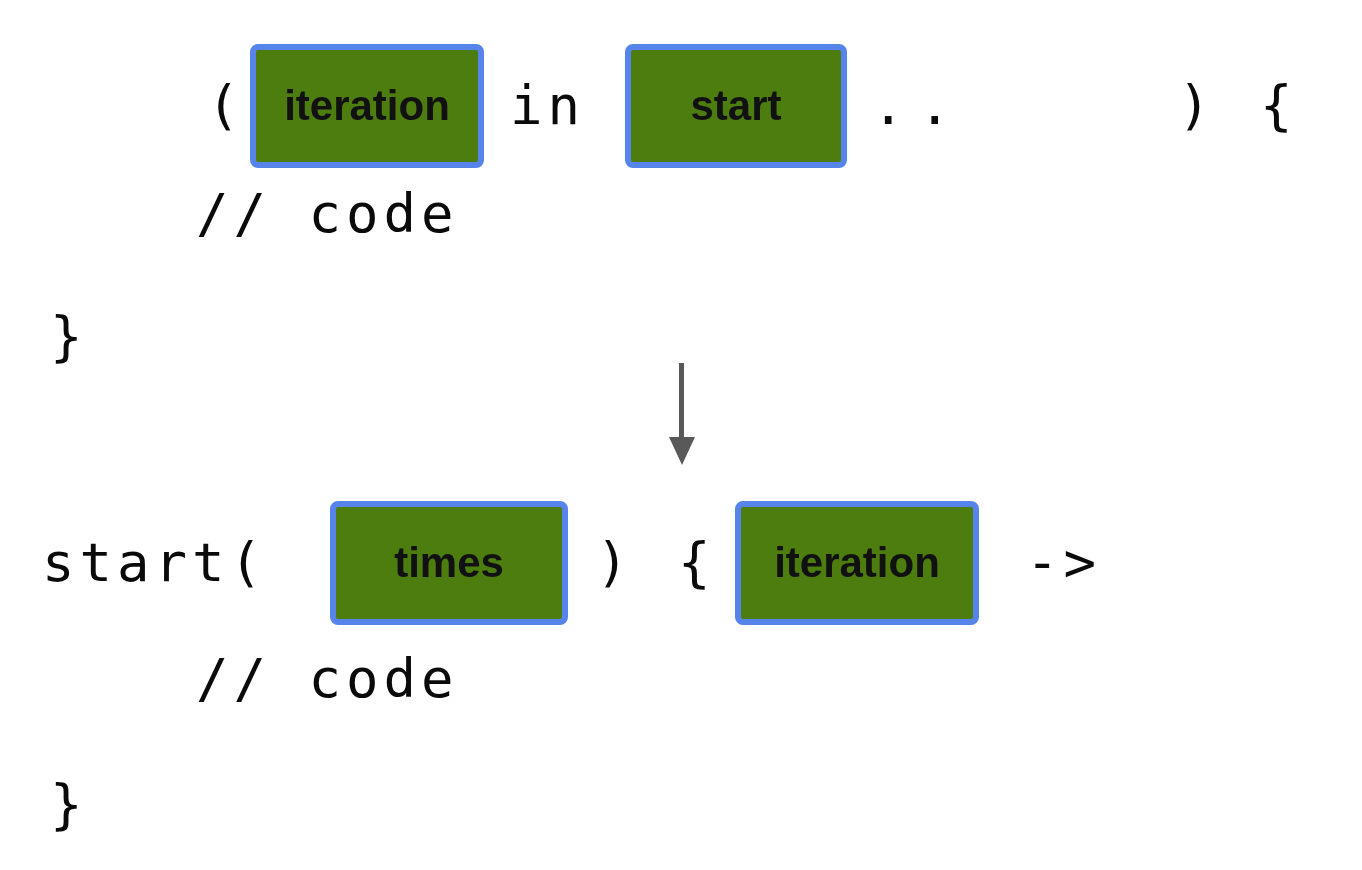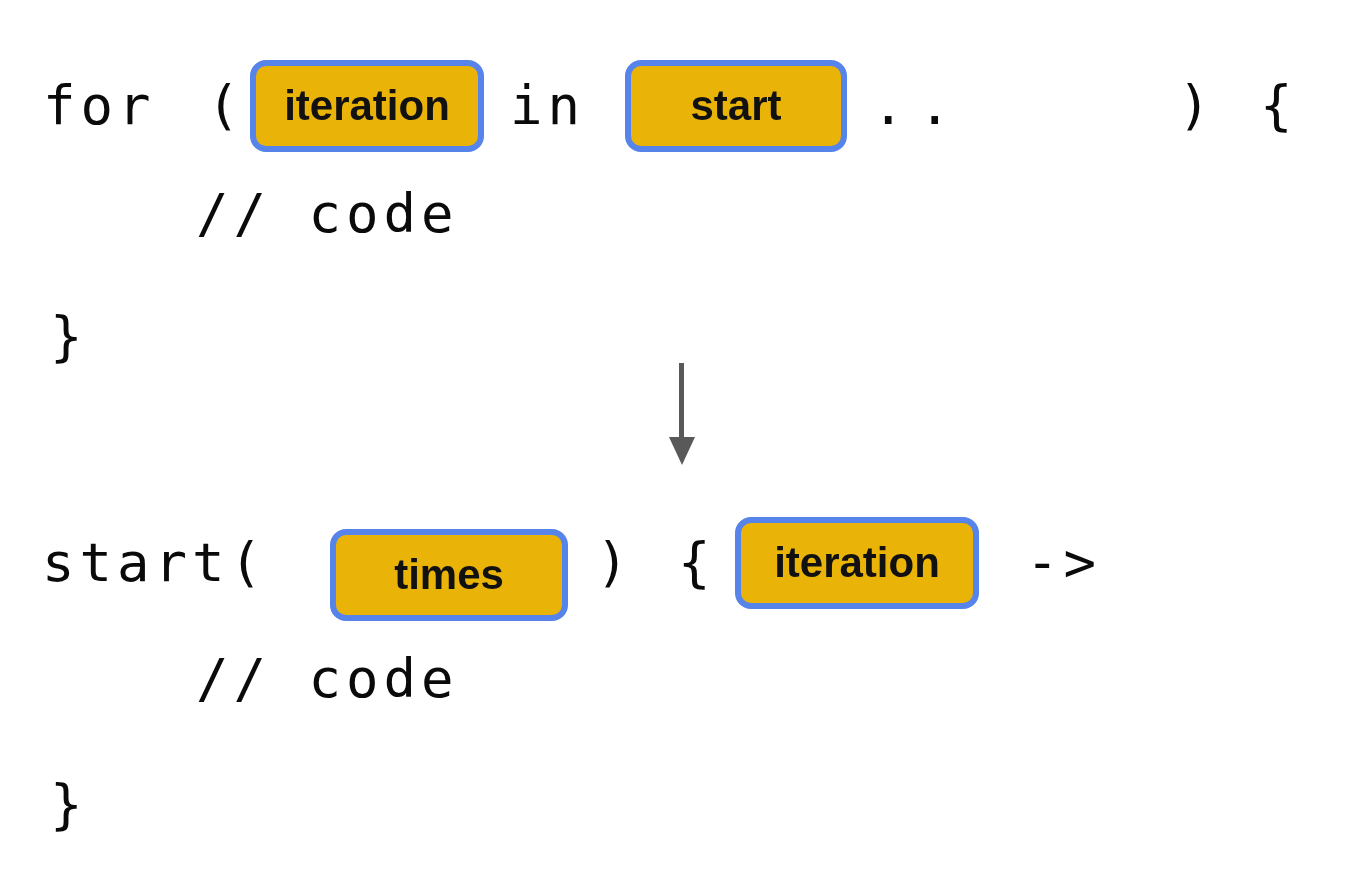--- a/index.html
+++ b/index.html
@@ -23,24 +23,24 @@
     letter-spacing:5px;
     color:var(--ink);
     white-space:pre;
     line-height:1;
   }
   .range{letter-spacing:14px;}
   .pill{
     position:absolute;
     transform:translateY(-50%);
     box-sizing:border-box;
-    height:92px;
+    height:124px;
     border:6px solid var(--accent);
-    border-radius:16px;
-    background:#eab308;
+    border-radius:8px;
+    background:#4d7c0f;
     display:flex;
     align-items:center;
     justify-content:center;
   }
   .pill-label{
     font-family:"Liberation Sans","DejaVu Sans",sans-serif;
     font-weight:700;
     font-size:42px;
     color:#111111;
     line-height:1;
@@ -63,21 +63,20 @@
     border-left:13px solid transparent;
     border-right:13px solid transparent;
     border-top:28px solid var(--arrow);
   }
 </style>
 </head>
 <body>
 
 <div class="canvas">
 
-  <span class="tok" style="left:43px;top:106px;">for</span>
   <span class="tok" style="left:207px;top:106px;">(</span>
 
   <span class="pill" style="left:250px;top:106px;width:234px;">
     <span class="pill-label">iteration</span>
   </span>
 
   <span class="tok" style="left:510px;top:106px;">in</span>
 
   <span class="pill" style="left:625px;top:106px;width:222px;text-align:center;">
     <span class="pill-label">start</span>
@@ -93,21 +92,21 @@
 
   <span class="tok" style="left:50px;top:337px;">}</span>
 
   <div class="arrow">
     <div class="arrow-shaft"></div>
     <div class="arrow-head"></div>
   </div>
 
   <span class="tok" style="left:42px;top:563px;">start(</span>
 
-  <span class="pill" style="left:330px;top:563px;width:238px;margin-top:12px;">
+  <span class="pill" style="left:330px;top:563px;width:238px;">
     <span class="pill-label">times</span>
   </span>
 
   <span class="tok" style="left:596px;top:563px;">)</span>
   <span class="tok" style="left:678px;top:563px;">{</span>
 
   <span class="pill" style="left:735px;top:563px;width:244px;">
     <span class="pill-label">iteration</span>
   </span>
 

